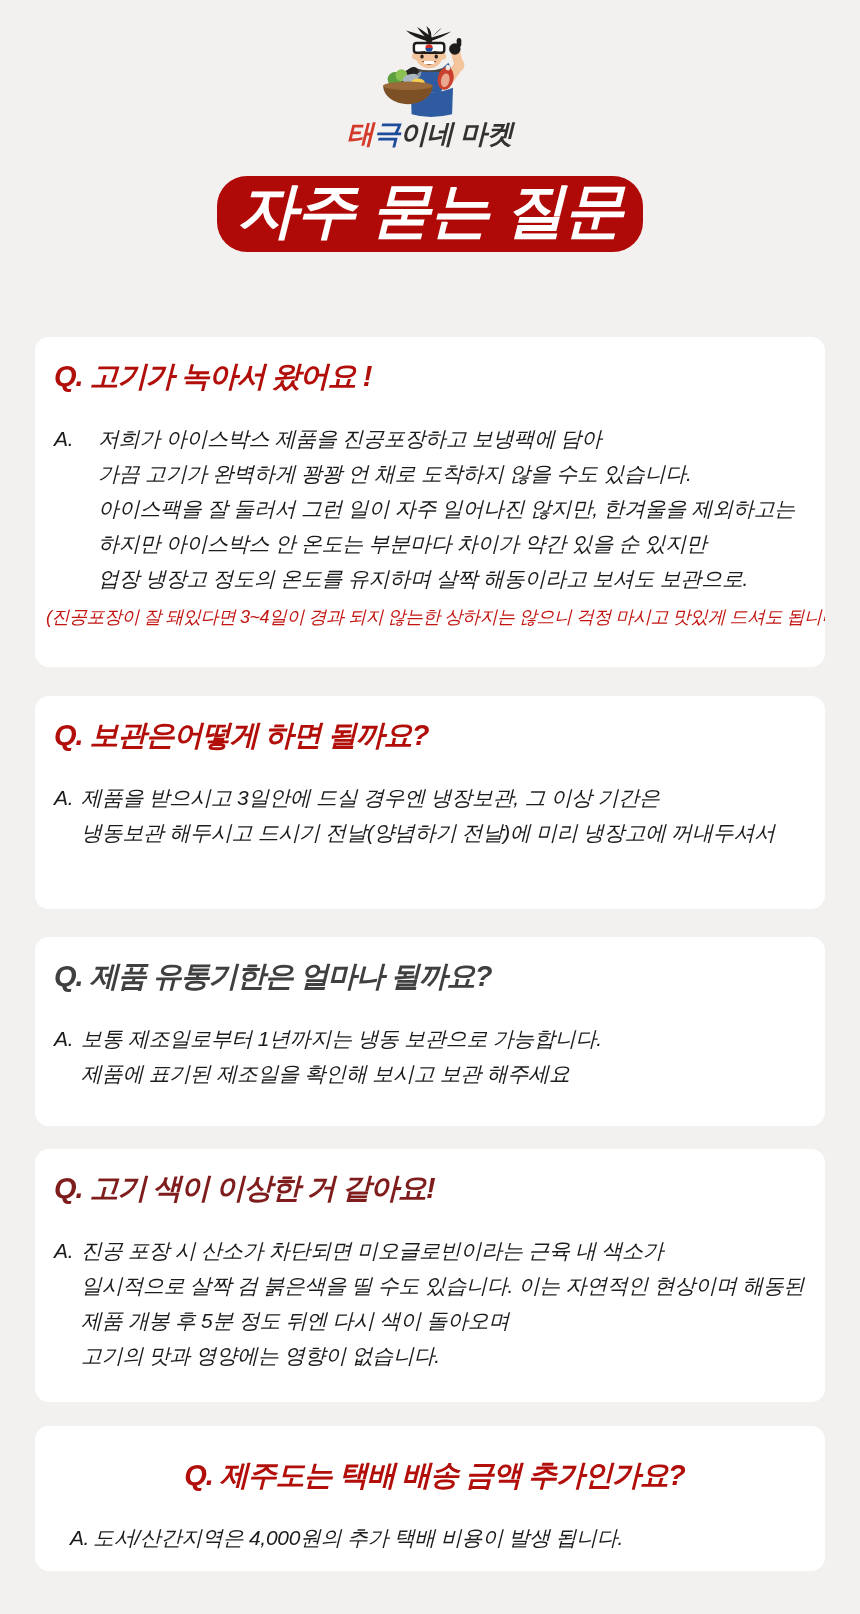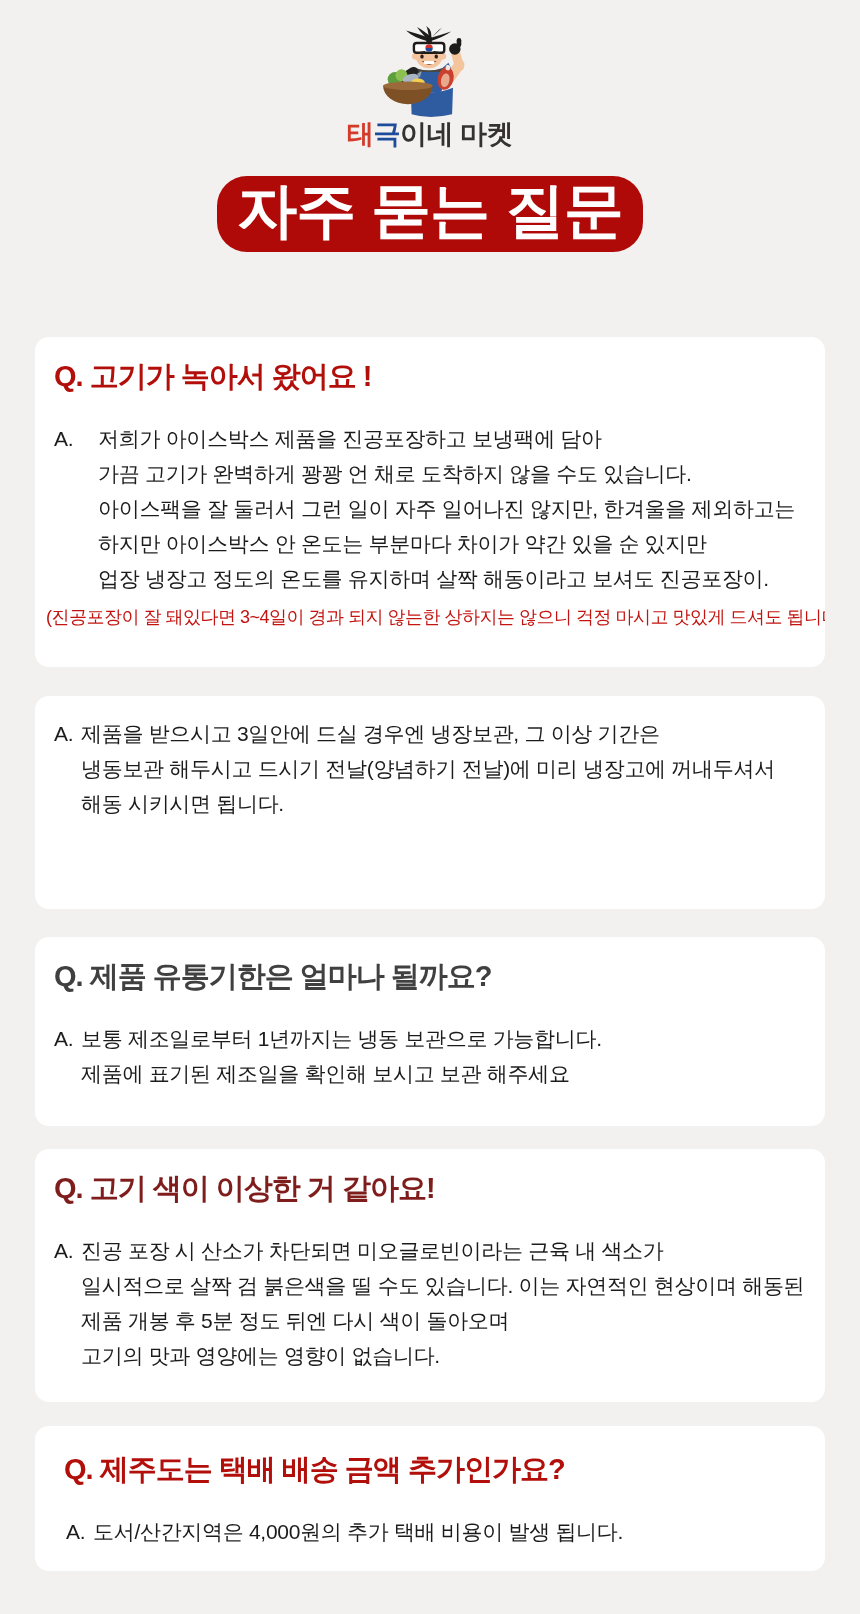--- a/index.html
+++ b/index.html
@@ -7,20 +7,21 @@
   body {
     font-family: "Liberation Sans", "DejaVu Sans", sans-serif;
     background: #f2f1f0;
   }
   .page {
     width: 860px;
     height: 1614px;
     background: #f2f1f0;
     overflow: hidden;
     position: relative;
+    font-style: italic;
   }
   
   .header { text-align: center; padding-top: 26px; }
   .mascot { display: block; margin: 0 auto; }
   .brand {
     font-size: 27px;
     font-weight: 800;
     letter-spacing: -0.5px;
     margin-top: 2px;
     line-height: 1.1;
@@ -47,21 +48,21 @@
     background: #ffffff;
     border-radius: 14px;
     margin: 0 35px 28px;
     padding: 20px 20px 0 19px;
     overflow: hidden;
   }
   .card-1 { min-height: 330px; margin-bottom: 29px; }
   .card-2 { min-height: 213px; }
   .card-3 { min-height: 189px; margin-bottom: 23px; }
   .card-4 { min-height: 253px; margin-bottom: 24px; }
-  .card-5 { min-height: 145px; padding-top: 24px; }
+  .card-5 { min-height: 145px; padding-top: 30px; text-align: center; }
   .card-5 .q { padding-left: 10px; }
   .card-5 .answer { padding-left: 12px; }
   .q {
     font-size: 29px;
     font-weight: 800;
     letter-spacing: -1px;
     line-height: 1.35;
     margin-bottom: 25px;
   }
   .answer {
@@ -158,33 +159,33 @@
 
     <section class="card card-1">
       <h2 class="q" style="color:#b20e0a;">Q. 고기가 녹아서 왔어요 !</h2>
       <div class="answer">
         <span class="a-label">A.</span>
         <div class="a-lines">
           <div class="a-line">저희가 아이스박스 제품을 진공포장하고 보냉팩에 담아</div>
           <div class="a-line">가끔 고기가 완벽하게 꽝꽝 언 채로 도착하지 않을 수도 있습니다.</div>
           <div class="a-line">아이스팩을 잘 둘러서 그런 일이 자주 일어나진 않지만, 한겨울을 제외하고는</div>
           <div class="a-line">하지만 아이스박스 안 온도는 부분마다 차이가 약간 있을 순 있지만</div>
-          <div class="a-line">업장 냉장고 정도의 온도를 유지하며 살짝 해동이라고 보셔도 진공포장이.</div>
+          <div class="a-line">업장 냉장고 정도의 온도를 유지하며 살짝 해동이라고 보셔도 보관으로.</div>
         </div>
       </div>
       <p class="note" style="color:#c21511;">(진공포장이 잘 돼있다면 3~4일이 경과 되지 않는한 상하지는 않으니 걱정 마시고 맛있게 드셔도 됩니다.)</p>
     </section>
 
     <section class="card card-2">
+      <h2 class="q" style="color:#b20e0a;">Q. 보관은어떻게 하면 될까요?</h2>
       <div class="answer">
         <span class="a-label">A.</span>
         <div class="a-lines">
           <div class="a-line">제품을 받으시고 3일안에 드실 경우엔 냉장보관, 그 이상 기간은</div>
           <div class="a-line">냉동보관 해두시고 드시기 전날(양념하기 전날)에 미리 냉장고에 꺼내두셔서</div>
-          <div class="a-line">해동 시키시면 됩니다.</div>
         </div>
       </div>
     </section>
 
     <section class="card card-3">
       <h2 class="q" style="color:#404040;">Q. 제품 유통기한은 얼마나 될까요?</h2>
       <div class="answer">
         <span class="a-label">A.</span>
         <div class="a-lines">
           <div class="a-line">보통 제조일로부터 1년까지는 냉동 보관으로 가능합니다.</div>

